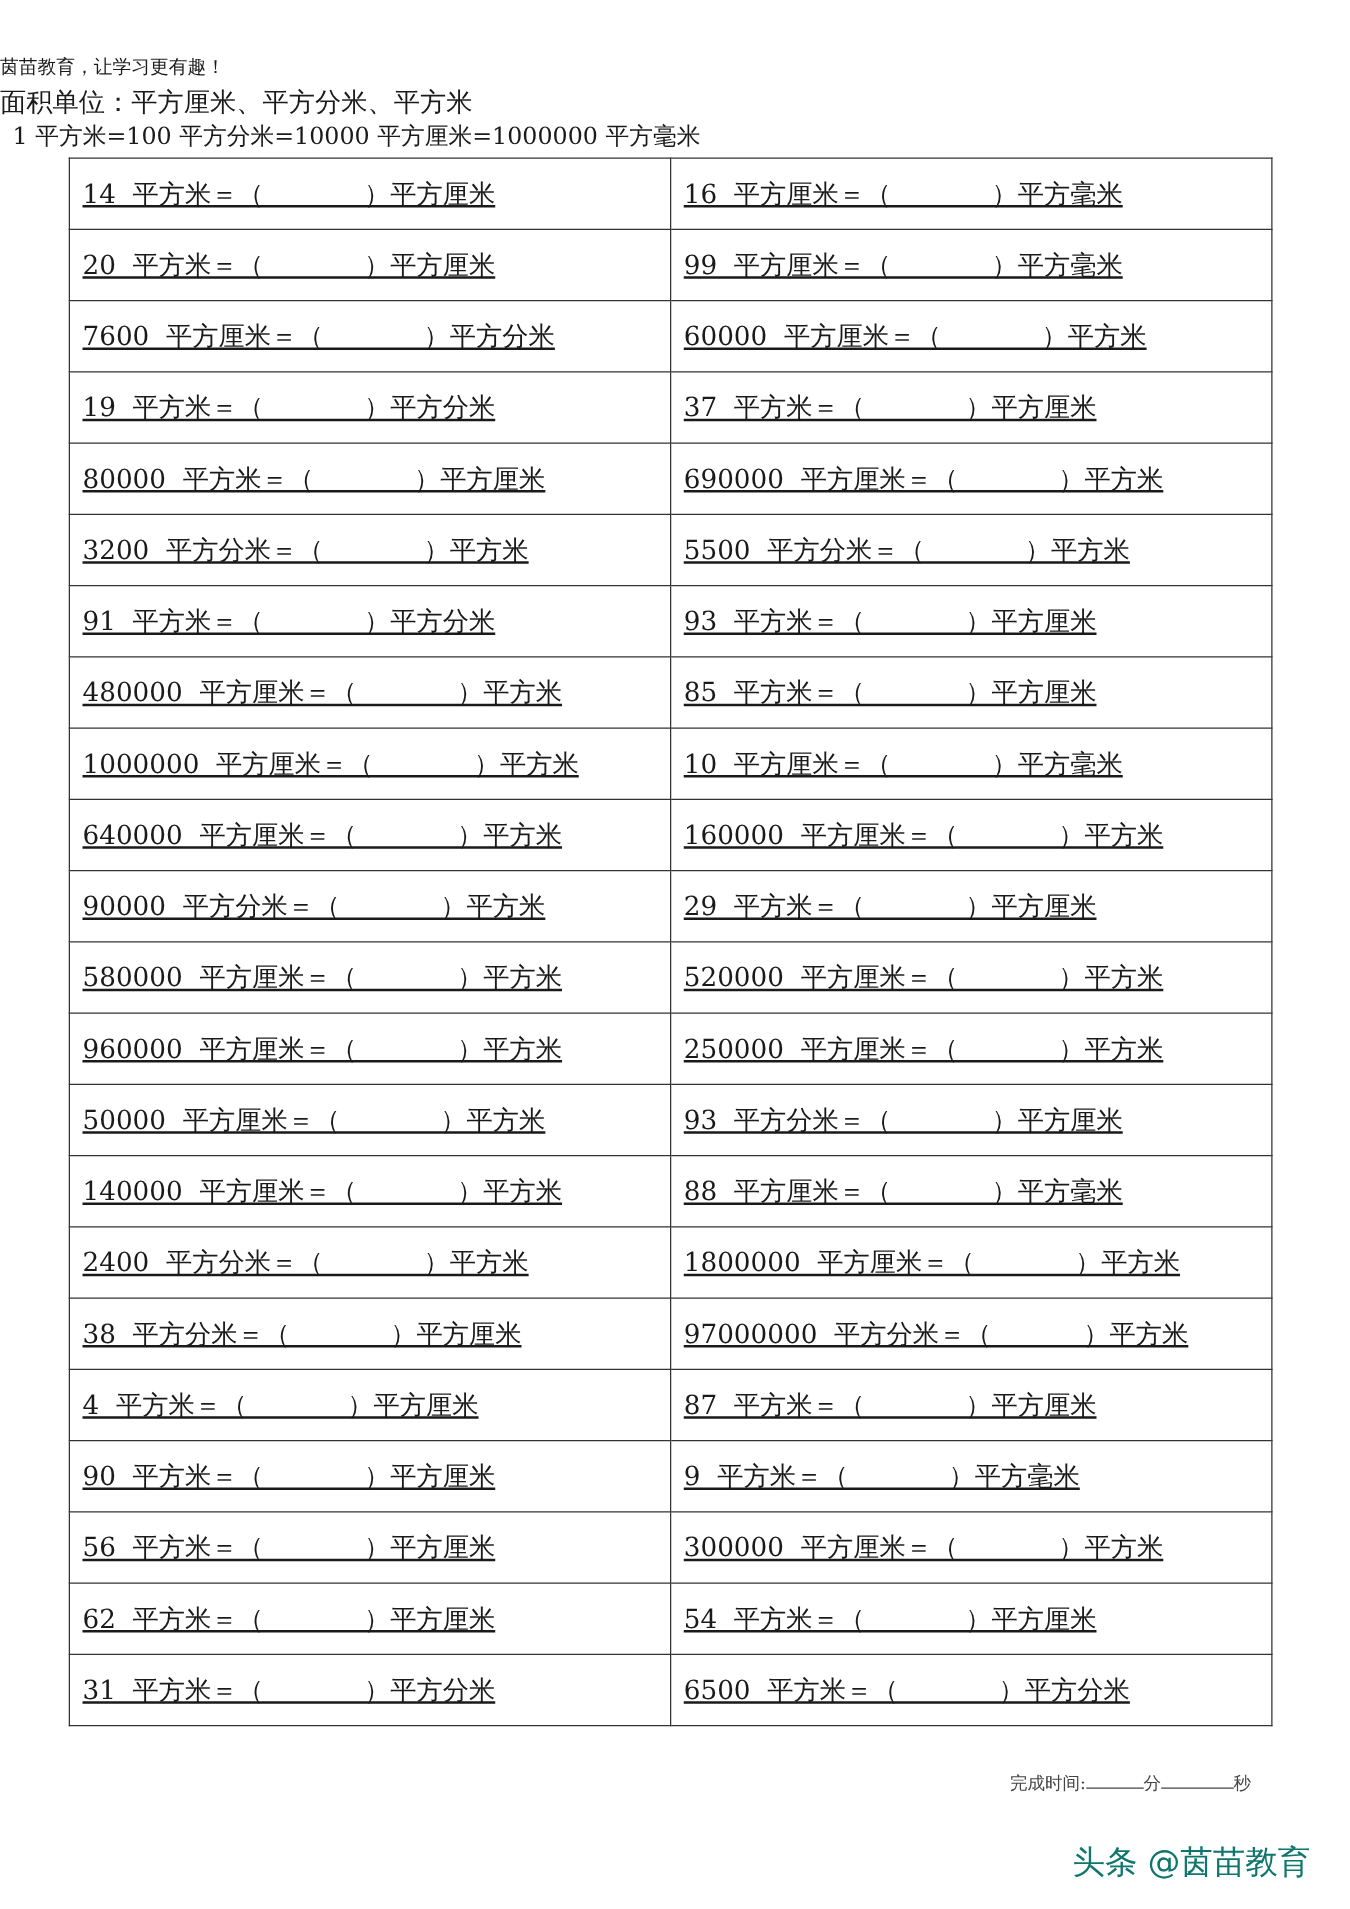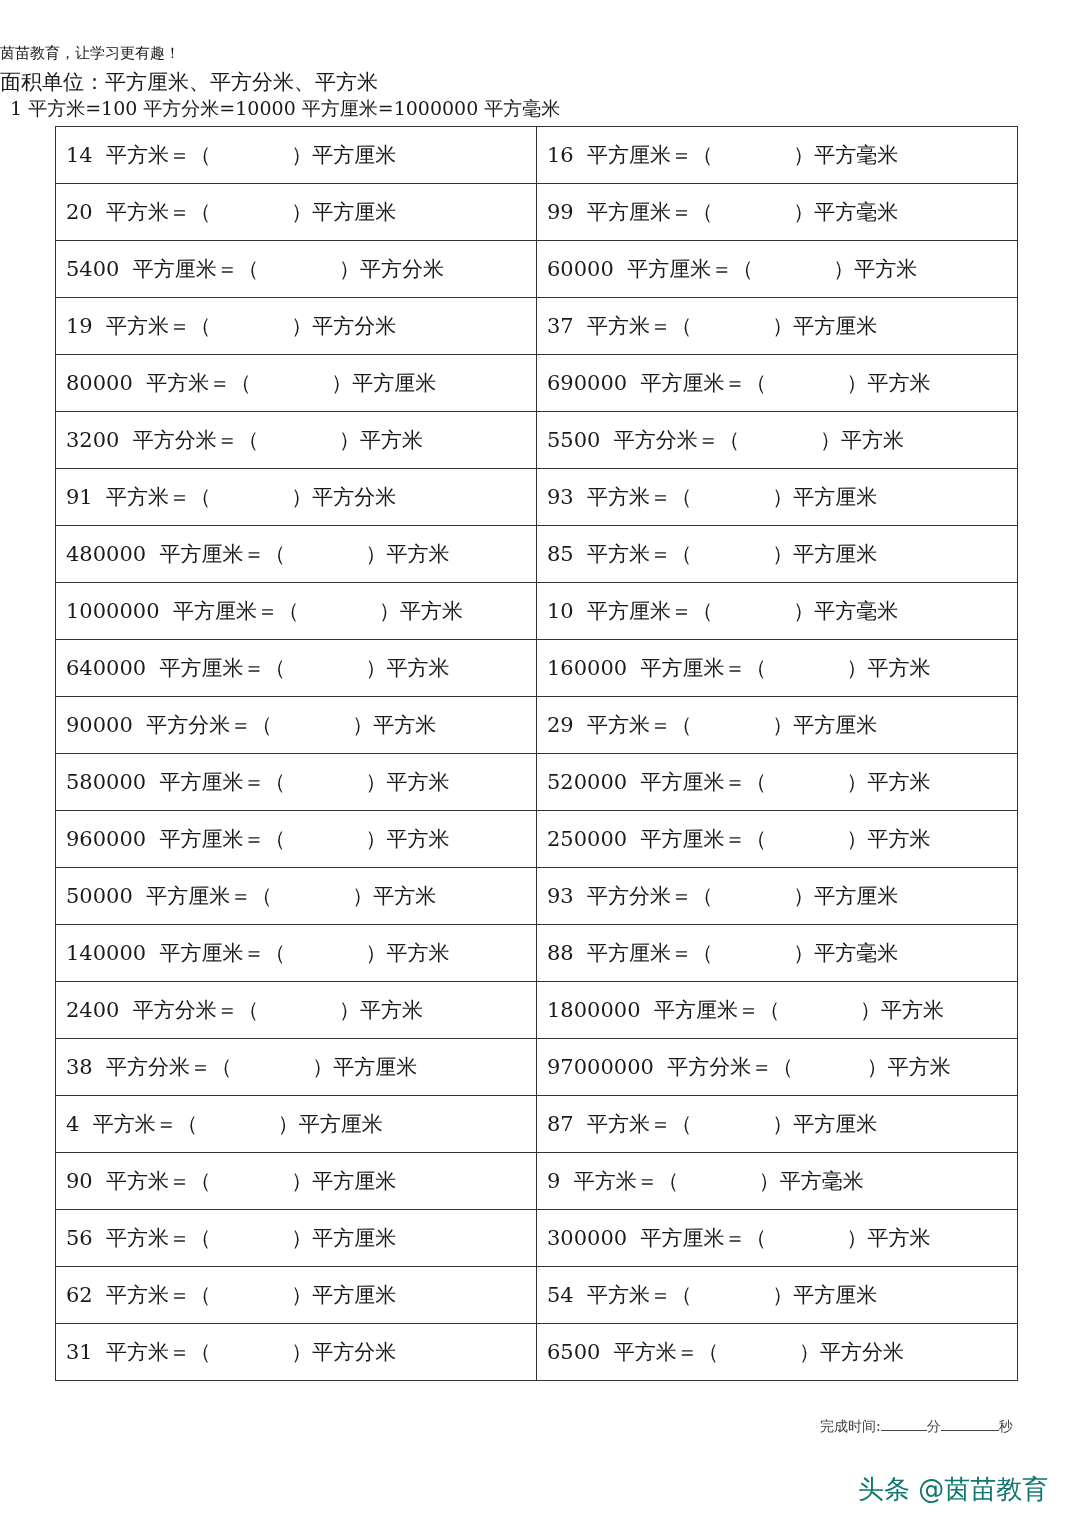--- a/index.html
+++ b/index.html
@@ -5,22 +5,22 @@
   html, body { margin: 0; padding: 0; background: #ffffff; }
   body { width: 1080px; height: 1527px; position: relative; overflow: hidden;
          font-family: "DejaVu Serif", "Liberation Serif", serif; color: #1a1a1a; }
   .header { position: absolute; left: 0; width: 1080px; }
   .brand-line { top: 44px; font-size: 15px; }
   .title-line { top: 68px; font-size: 21px; }
   .formula-line { top: 96px; font-size: 19px; padding-left: 10px; }
   .sheet { position: absolute; left: 55px; top: 126px; width: 962px;
            border-collapse: collapse; table-layout: fixed; }
   .sheet td { border: 1.5px solid #333; height: 56px; padding: 0 0 0 10px;
-              font-size: 21px; white-space: pre; vertical-align: middle; width: 470px; }
-  .footer-time { position: absolute; left: 808px; top: 1416px; font-size: 14px; color: #444; margin-left: 12px; }
+              font-size: 21px; white-space: pre; vertical-align: middle; width: 470px; text-decoration: underline; }
+  .footer-time { position: absolute; left: 808px; top: 1416px; font-size: 14px; color: #444; }
   .footer-time .blank { display: inline-block; border-bottom: 1px solid #444; height: 14px; vertical-align: baseline; }
   .watermark { position: absolute; left: 858px; top: 1472px; font-size: 26px; color: #0f766e;
                font-family: "DejaVu Sans", "Liberation Sans", sans-serif; letter-spacing: 0px; }
 </style>
 </head>
 <body>
 
 <div class="header brand-line">茵苗教育，让学习更有趣！</div>
 <div class="header title-line">面积单位：平方厘米、平方分米、平方米</div>
 <div class="header formula-line">1 平方米=100 平方分米=10000 平方厘米=1000000 平方毫米</div>
@@ -29,21 +29,21 @@
   <tbody id="rows">
       <tr>
         <td>14  平方米＝（            ）平方厘米</td>
         <td>16  平方厘米＝（            ）平方毫米</td>
       </tr>
       <tr>
         <td>20  平方米＝（            ）平方厘米</td>
         <td>99  平方厘米＝（            ）平方毫米</td>
       </tr>
       <tr>
-        <td>5400  平方厘米＝（            ）平方分米</td>
+        <td>7600  平方厘米＝（            ）平方分米</td>
         <td>60000  平方厘米＝（            ）平方米</td>
       </tr>
       <tr>
         <td>19  平方米＝（            ）平方分米</td>
         <td>37  平方米＝（            ）平方厘米</td>
       </tr>
       <tr>
         <td>80000  平方米＝（            ）平方厘米</td>
         <td>690000  平方厘米＝（            ）平方米</td>
       </tr>

